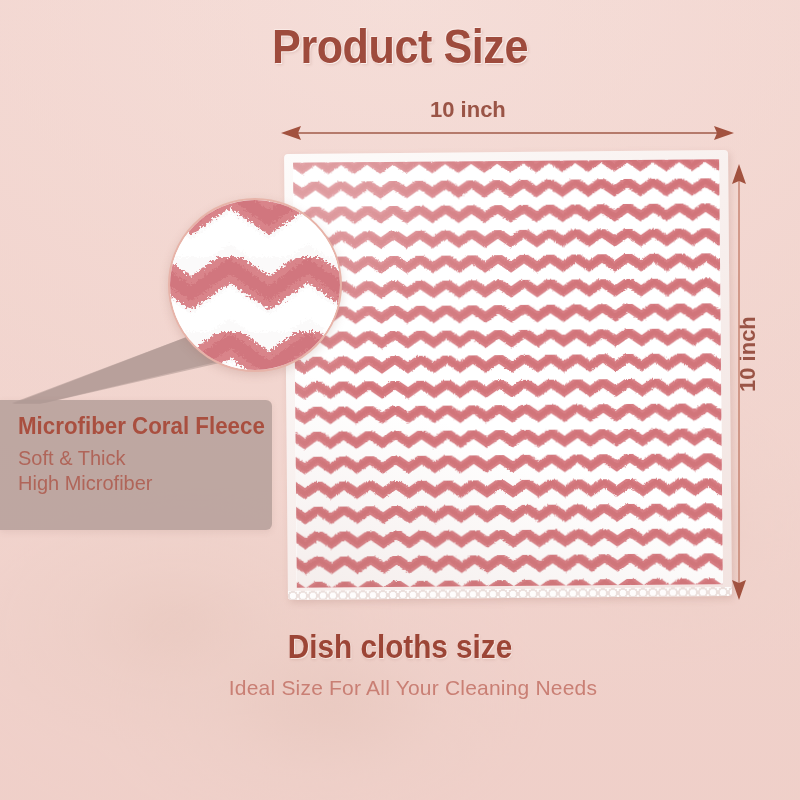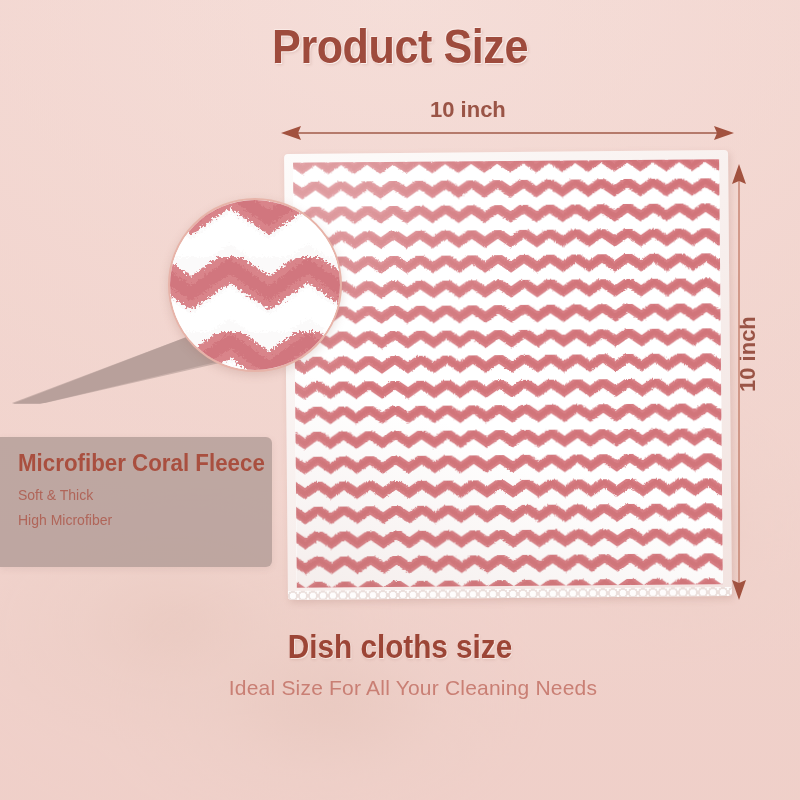--- a/index.html
+++ b/index.html
@@ -207,21 +207,20 @@
   
   .callout {
     position: absolute;
     left: 0;
     top: 400px;
     width: 272px;
     height: 130px;
     background: rgba(176,154,149,0.78);
     border-radius: 0 6px 6px 0;
     box-shadow: 0 2px 6px rgba(140,100,92,0.12);
-    margin-top: 37px;
   }
   .callout-title {
     position: absolute;
     left: 18px;
     top: 12px;
     font-family: "Liberation Sans Narrow", "Liberation Sans", sans-serif;
     font-weight: bold;
     font-size: 24px;
     color: #a94f3f;
     transform: scaleX(0.93);
@@ -230,21 +229,21 @@
   }
   .callout-list {
     position: absolute;
     left: 18px;
     top: 46px;
     margin: 0;
     padding: 0;
     list-style: none;
   }
   .callout-list li {
-    font-size: 14px;
+    font-size: 20px;
     line-height: 25px;
     color: #b06559;
     white-space: nowrap;
   }
 </style>
 </head>
 <body>
 
 <div id="stage">
 

